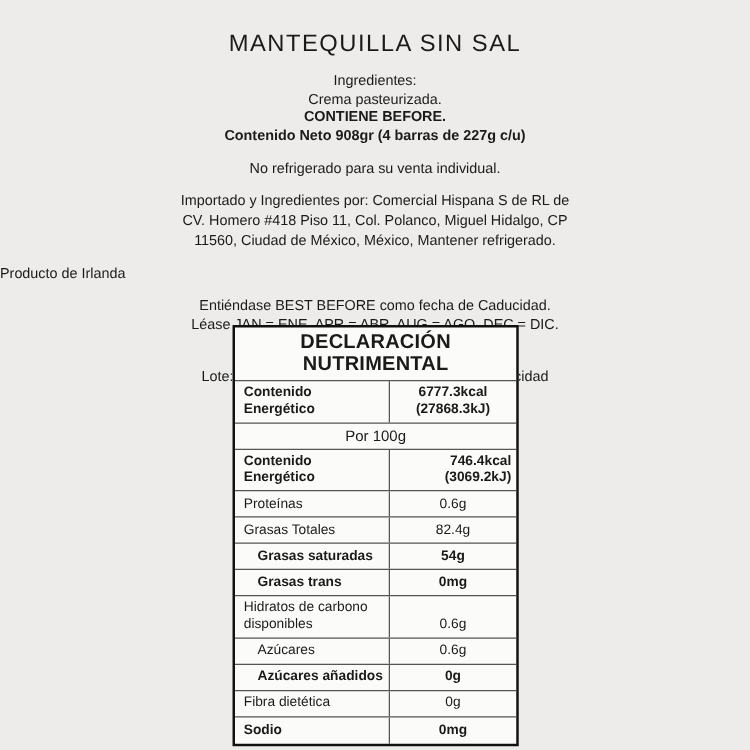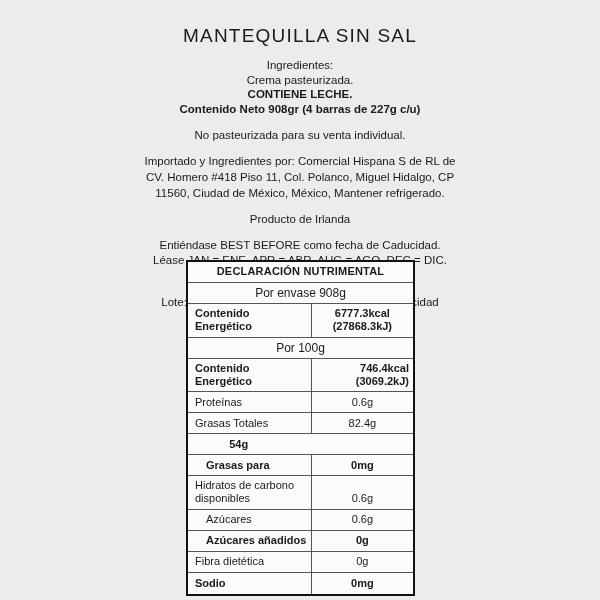--- a/index.html
+++ b/index.html
@@ -40,21 +40,21 @@
   .tb-strong { font-weight: bold; }
   .tb-gap { margin-top: 11px; }
   .importer {
     text-align: center;
     font-size: 11.5px;
     line-height: 1.35;
     margin-top: 12px;
     padding: 0 130px;
   }
   .origin {
-    text-align: center;
+    text-align: left;
     font-size: 11.5px;
     margin-top: 12px;
   }
   .bestbefore {
     text-align: center;
     font-size: 11.5px;
     line-height: 1.3;
     margin-top: 13px;
   }
   .caducidad {
@@ -80,21 +80,21 @@
     box-sizing: border-box;
     min-height: 21px;
   }
   .nrow:last-child { border-bottom: none; }
   .nrow.full {
     display: block;
     text-align: center;
   }
   .banner {
     font-weight: bold;
-    font-size: 11px;
+    font-size: 16px;
     padding: 3px 0 3px;
     letter-spacing: 0.2px;
   }
   .subbanner {
     font-size: 12px;
     padding: 3px 0 3px;
     font-weight: 400;
   }
   .cell-name {
     width: 55%;
@@ -130,24 +130,24 @@
 </style>
 </head>
 <body>
 
 <div class="label-root">
 
   <h1 class="product-title">MANTEQUILLA SIN SAL</h1>
 
   <div class="textblock tb-1">Ingredientes:</div>
   <div class="textblock">Crema pasteurizada.</div>
-  <div class="textblock tb-strong">CONTIENE LECHE.</div>
+  <div class="textblock tb-strong">CONTIENE BEFORE.</div>
   <div class="textblock tb-strong">Contenido Neto 908gr (4 barras de 227g c/u)</div>
 
-  <div class="textblock tb-gap">No pasteurizada para su venta individual.</div>
+  <div class="textblock tb-gap">No refrigerado para su venta individual.</div>
 
   <div class="importer">
     <div>Importado y Ingredientes por: Comercial Hispana S de RL de</div>
     <div>CV. Homero #418 Piso 11, Col. Polanco, Miguel Hidalgo, CP</div>
     <div>11560, Ciudad de México, México, Mantener refrigerado.</div>
   </div>
 
   <div class="origin">Producto de Irlanda</div>
 
   <div class="bestbefore">
@@ -159,23 +159,20 @@
     <div>Fecha de caducidad: Véase empaque</div>
     <div>Lote: Véase empaque. Posterior a fecha de caducidad</div>
   </div>
 
   <div class="nutri-wrap">
 
     <div class="nrow full">
       <div class="banner">DECLARACIÓN NUTRIMENTAL</div>
     </div>
 
-    <div class="nrow full">
-      <div class="subbanner">Por envase 908g</div>
-    </div>
 
     <div class="nrow">
       <div class="cell-name center-v bold">Contenido Energético</div>
       <div class="cell-val center-v">
         <span class="val-stack">
           <span class="bold">6777.3kcal</span>
           <span class="bold">(27868.3kJ)</span>
         </span>
       </div>
     </div>
@@ -191,24 +188,25 @@
         </div>
         <div class="nrow">
           <div class="cell-name two-line">Proteínas</div>
           <div class="cell-val">0.6g</div>
         </div>
         <div class="nrow">
           <div class="cell-name two-line">Grasas Totales</div>
           <div class="cell-val">82.4g</div>
         </div>
         <div class="nrow">
+          <div class="cell-name two-line bold indent">Grasas saturadas</div>
           <div class="cell-val bold">54g</div>
         </div>
         <div class="nrow">
-          <div class="cell-name two-line bold indent">Grasas para</div>
+          <div class="cell-name two-line bold indent">Grasas trans</div>
           <div class="cell-val bold">0mg</div>
         </div>
         <div class="nrow">
           <div class="cell-name two-line">Hidratos de carbono
 disponibles</div>
           <div class="cell-val">0.6g</div>
         </div>
         <div class="nrow">
           <div class="cell-name two-line indent">Azúcares</div>
           <div class="cell-val">0.6g</div>

